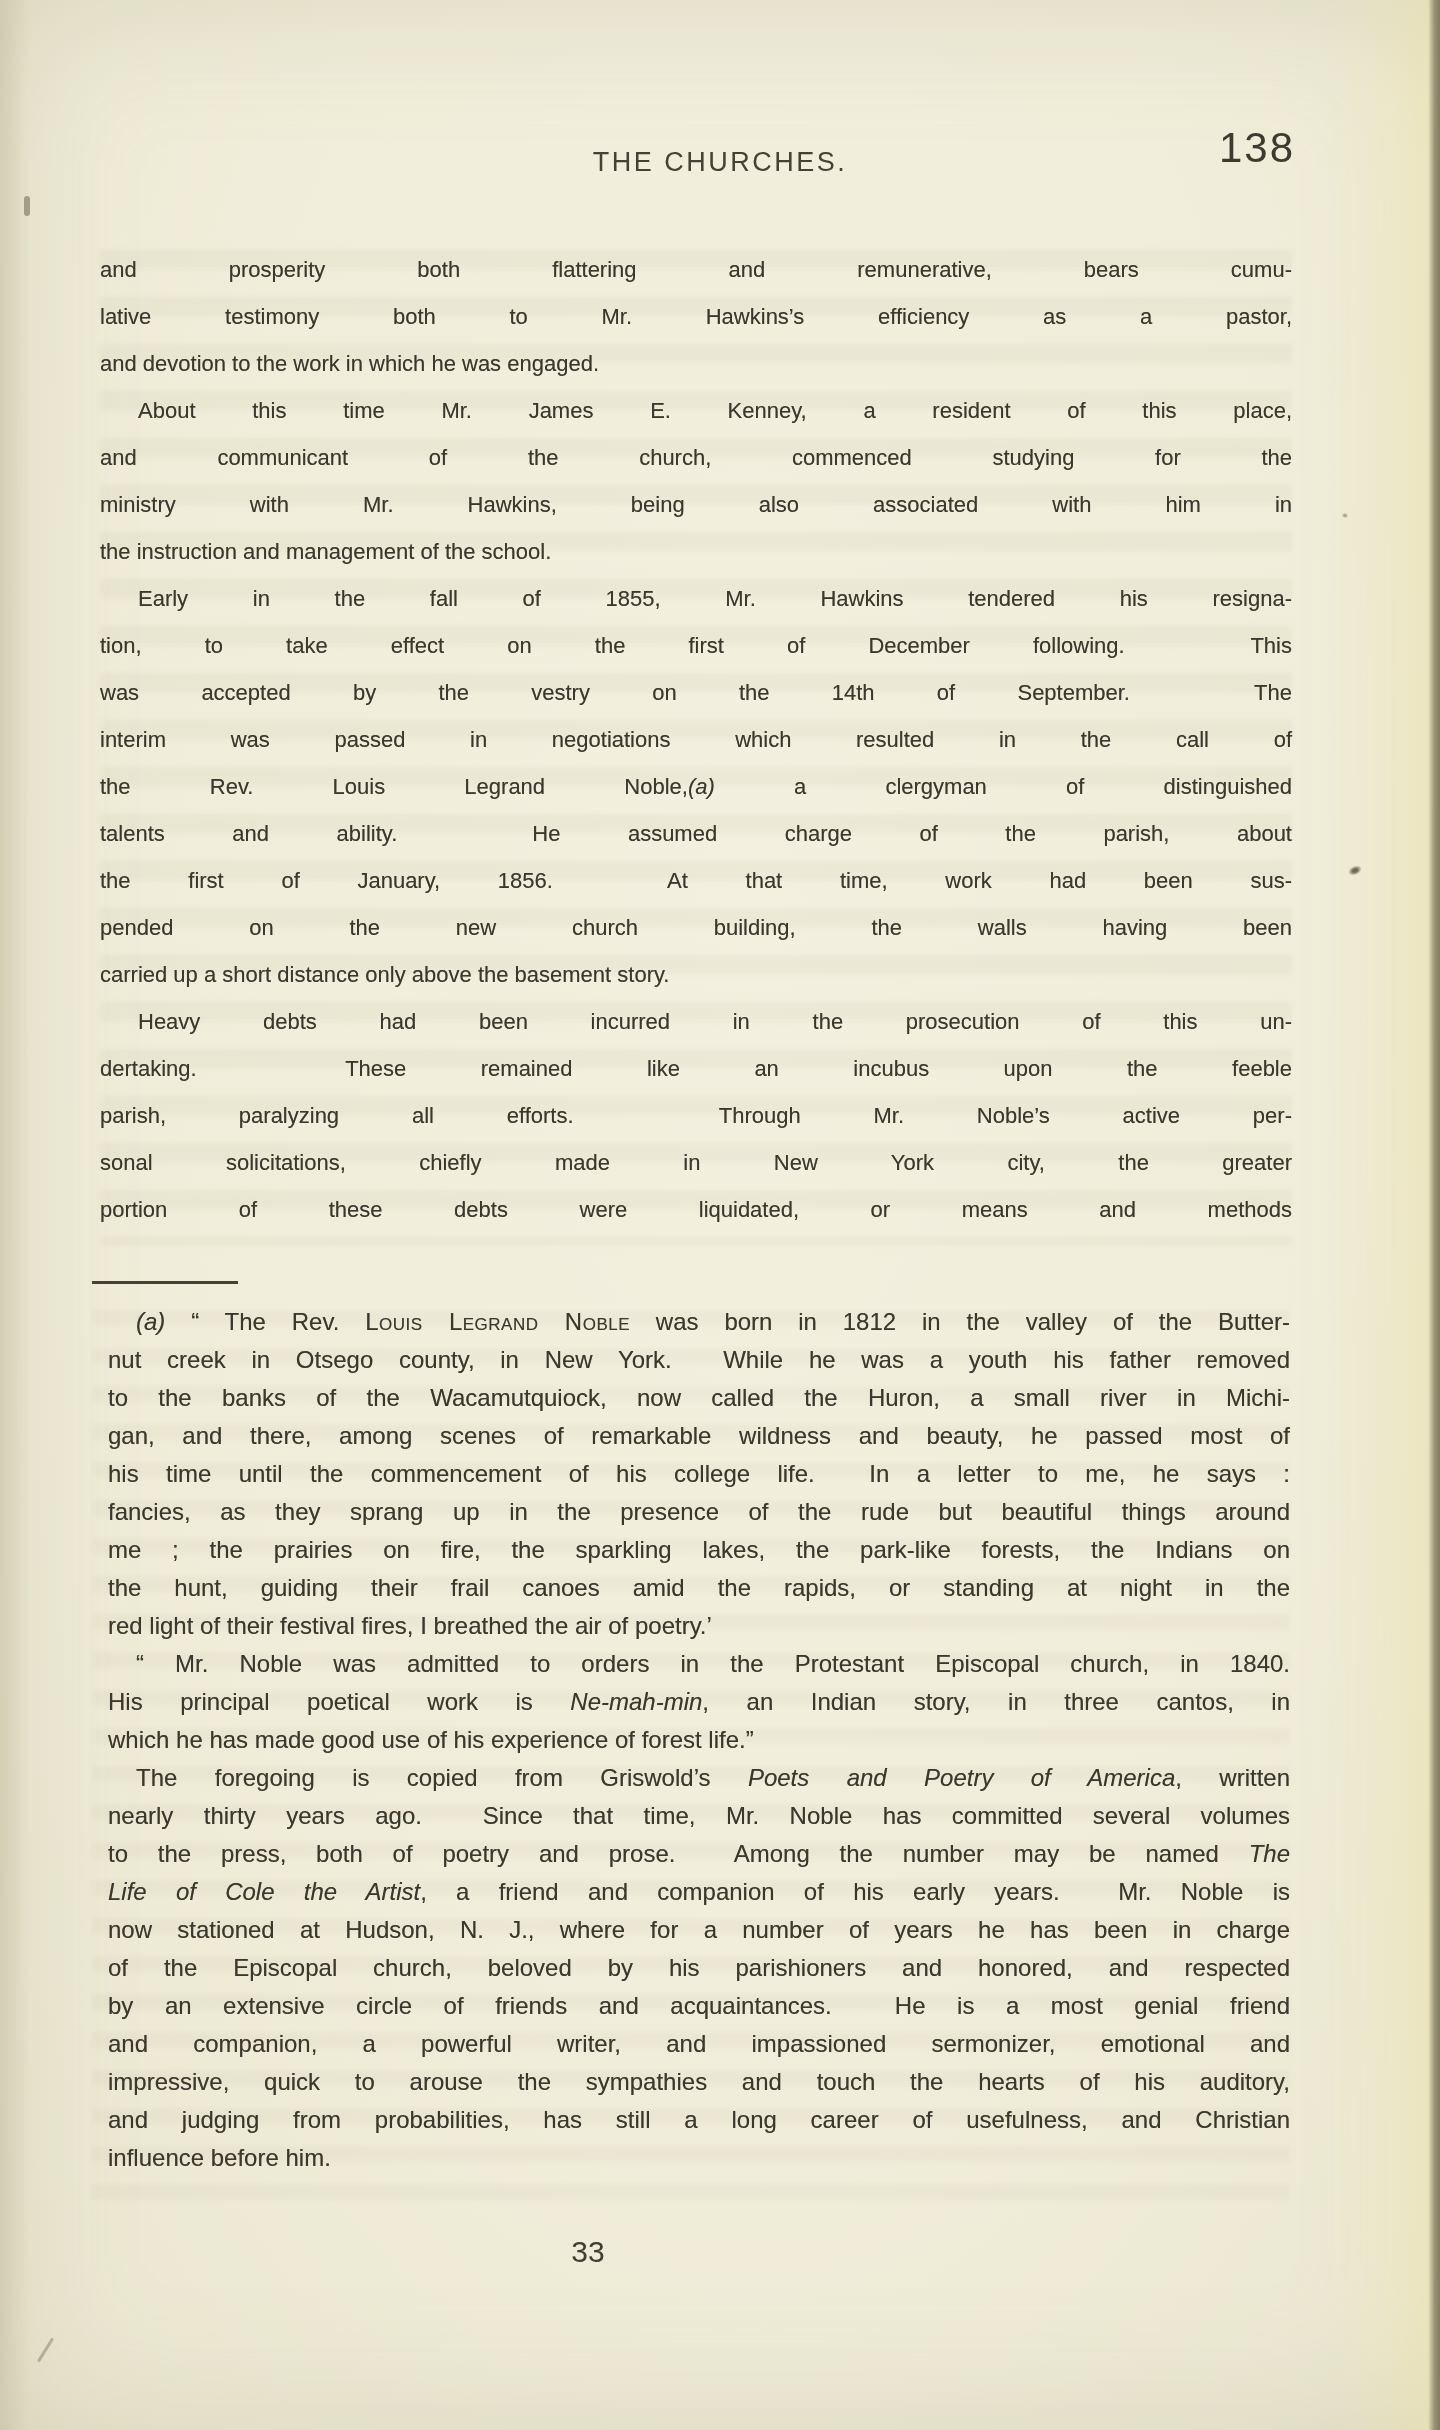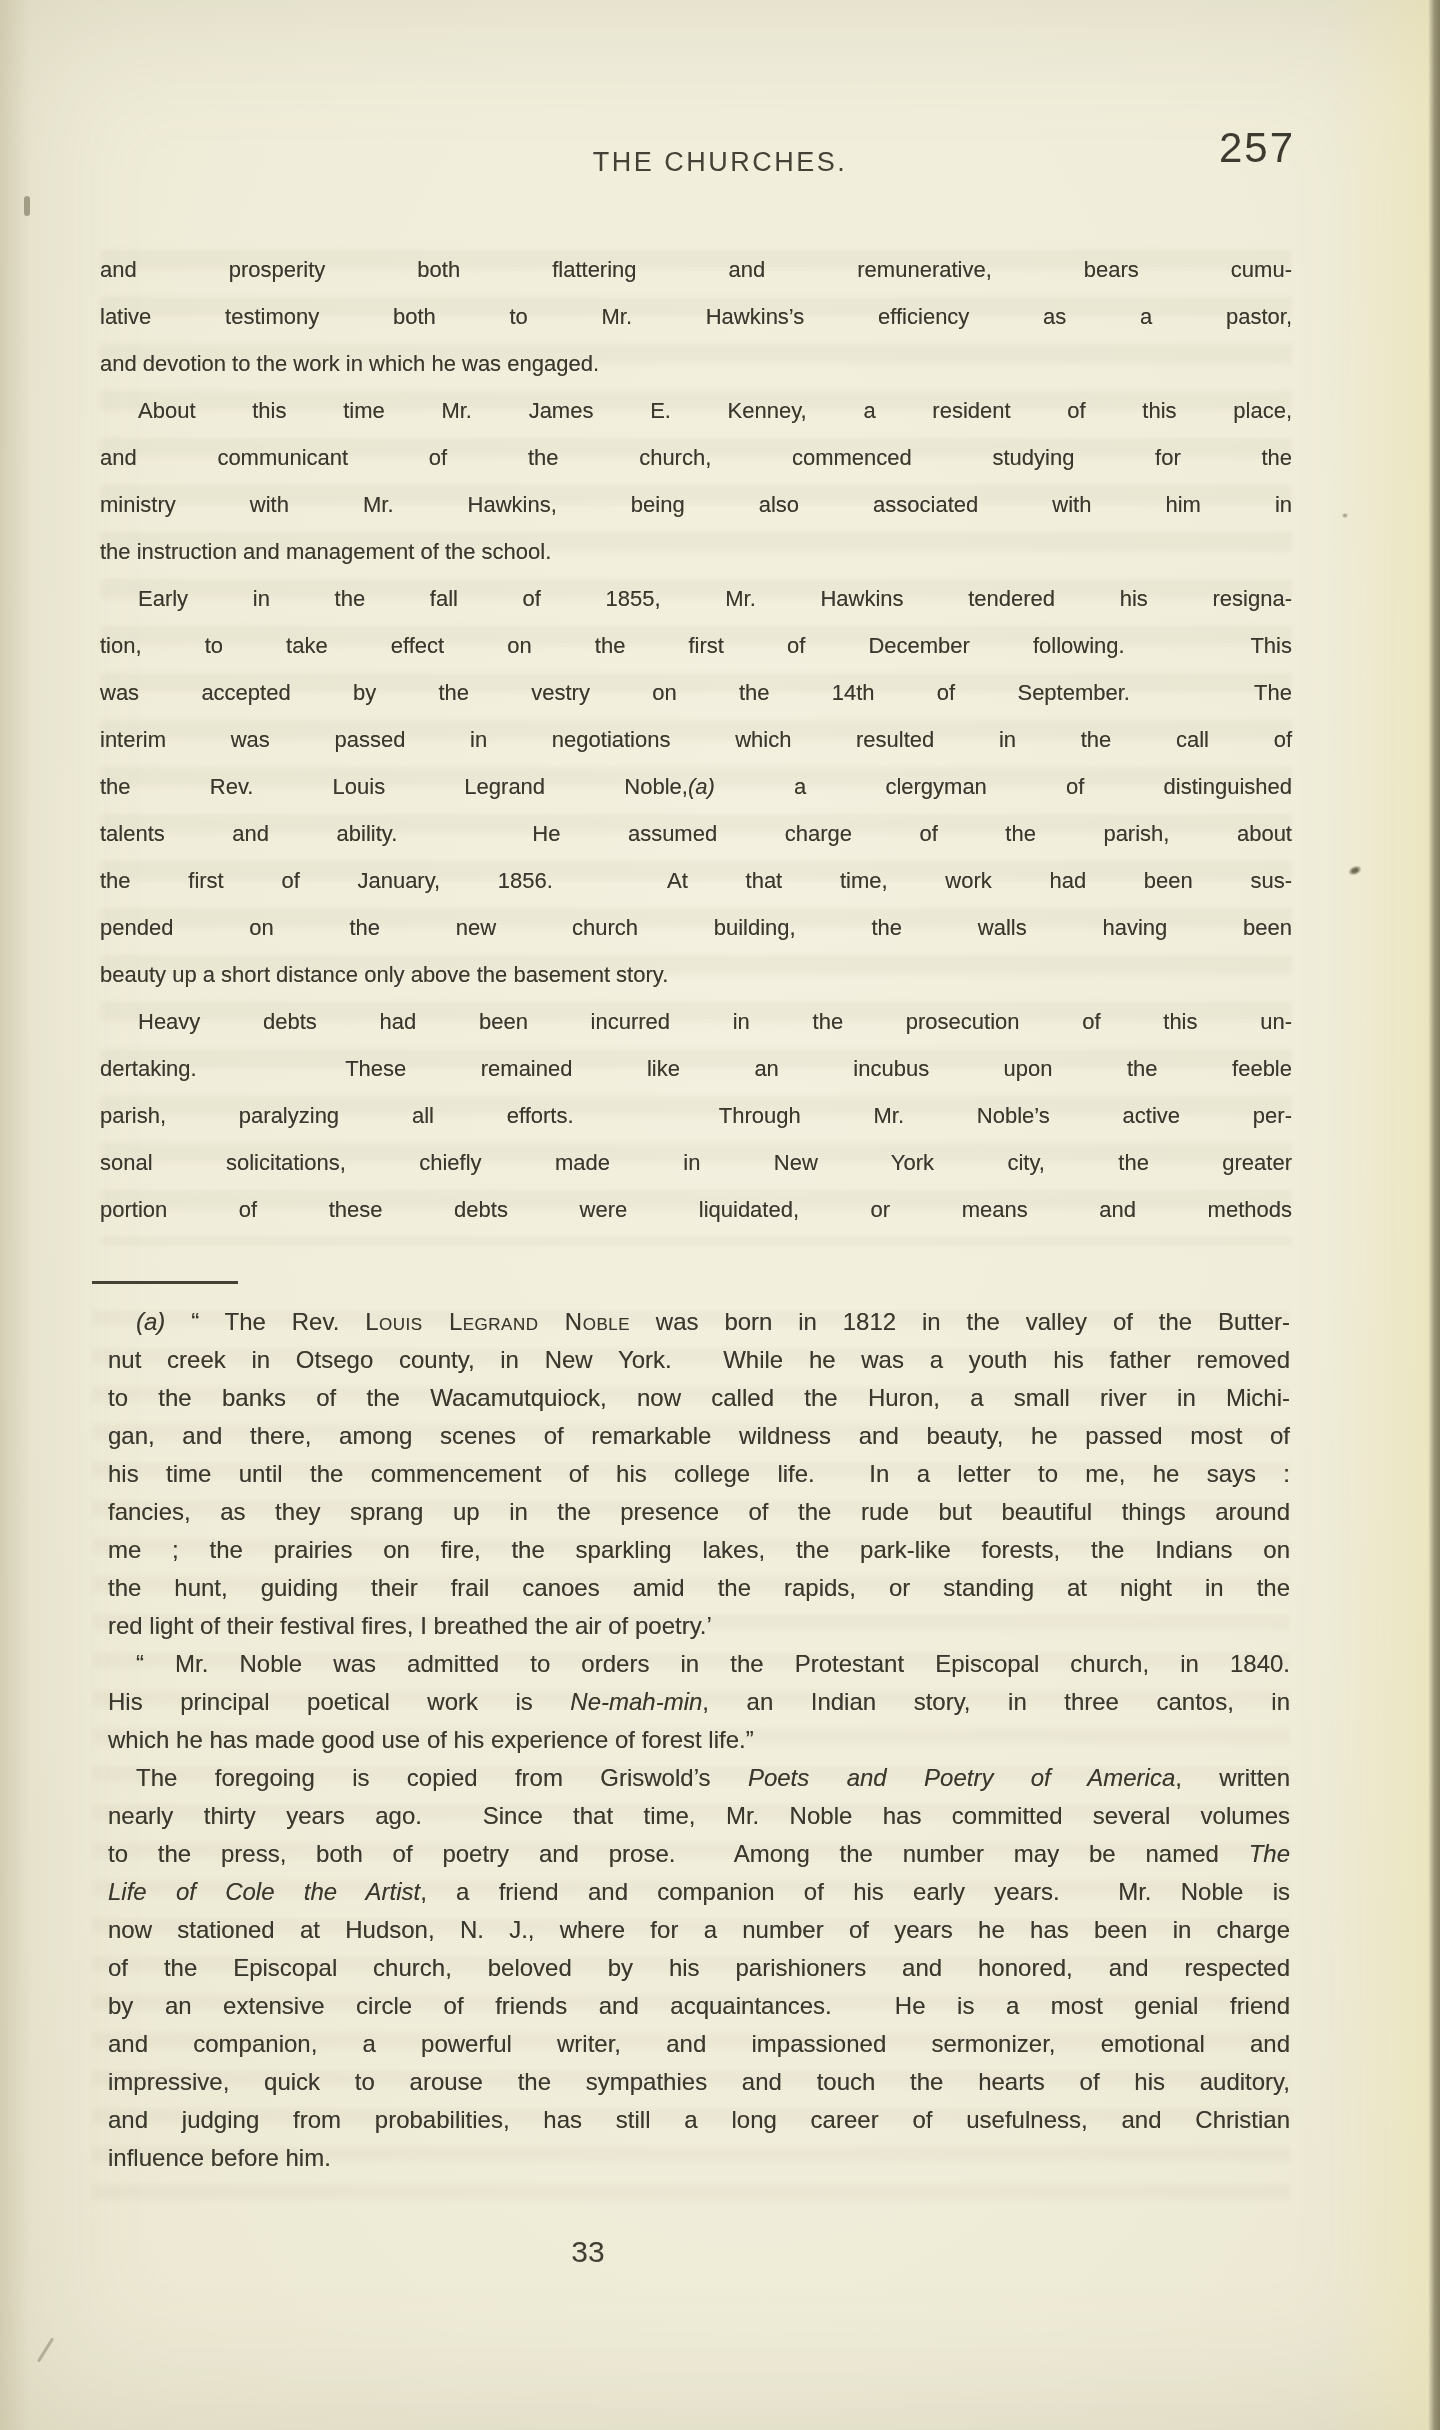--- a/index.html
+++ b/index.html
@@ -105,21 +105,21 @@
 </head>
 <body>
 
 <div class="page">
 
   <div class="ghost-body"></div>
   <div class="ghost-footnote"></div>
 
   <div class="running-title">THE CHURCHES.</div>
 
-  <div class="page-number">257</div>
+  <div class="page-number">138</div>
 
   <div class="body-text">
     <div class="para">
         <div class="line">and prosperity both flattering and remunerative, bears cumu-</div>
         <div class="line">lative testimony both to Mr. Hawkins’s efficiency as a pastor,</div>
         <div class="line end">and devotion to the work in which he was engaged.</div>
       </div>
     <div class="para">
         <div class="line indent">About this time Mr. James E. Kenney, a resident of this place,</div>
         <div class="line">and communicant of the church, commenced studying for the</div>
@@ -128,21 +128,21 @@
       </div>
     <div class="para">
         <div class="line indent">Early in the fall of 1855, Mr. Hawkins tendered his resigna-</div>
         <div class="line">tion, to take effect on the first of December following.&nbsp; This</div>
         <div class="line">was accepted by the vestry on the 14th of September.&nbsp; The</div>
         <div class="line">interim was passed in negotiations which resulted in the call of</div>
         <div class="line">the Rev. Louis Legrand Noble,<i>(a)</i> a clergyman of distinguished</div>
         <div class="line">talents and ability.&nbsp; He assumed charge of the parish, about</div>
         <div class="line">the first of January, 1856.&nbsp; At that time, work had been sus-</div>
         <div class="line">pended on the new church building, the walls having been</div>
-        <div class="line end">beauty up a short distance only above the basement story.</div>
+        <div class="line end">carried up a short distance only above the basement story.</div>
       </div>
     <div class="para">
         <div class="line indent">Heavy debts had been incurred in the prosecution of this un-</div>
         <div class="line">dertaking.&nbsp; These remained like an incubus upon the feeble</div>
         <div class="line">parish, paralyzing all efforts.&nbsp; Through Mr. Noble’s active per-</div>
         <div class="line">sonal solicitations, chiefly made in New York city, the greater</div>
         <div class="line">portion of these debts were liquidated, or means and methods</div>
       </div>
   </div>
 

